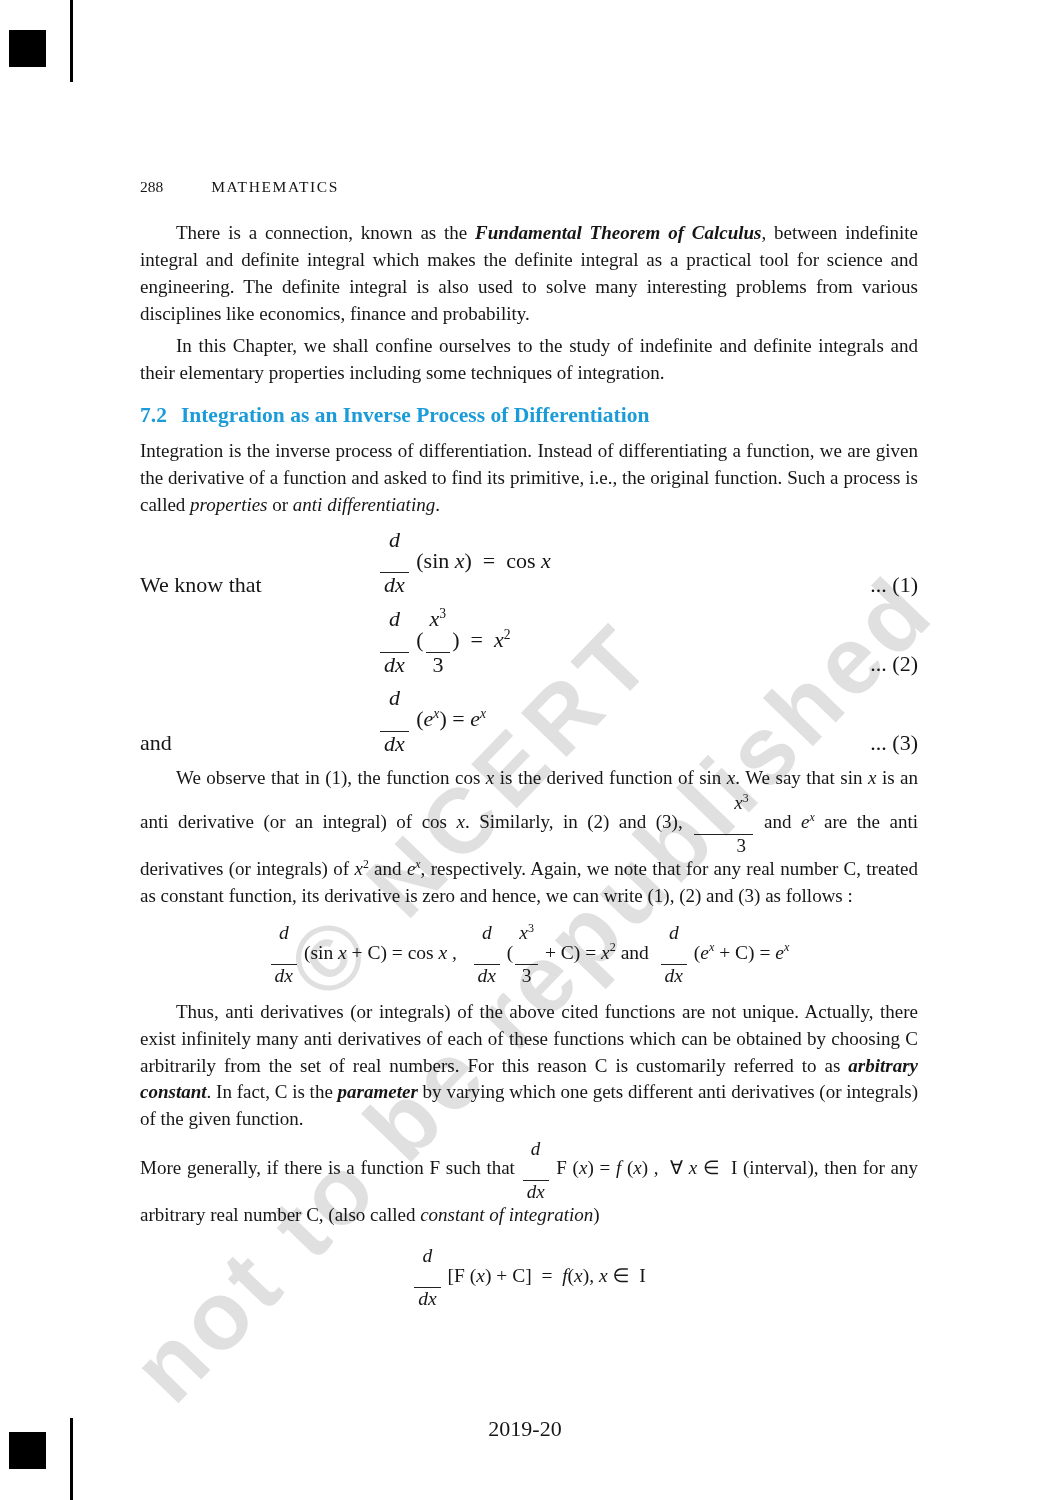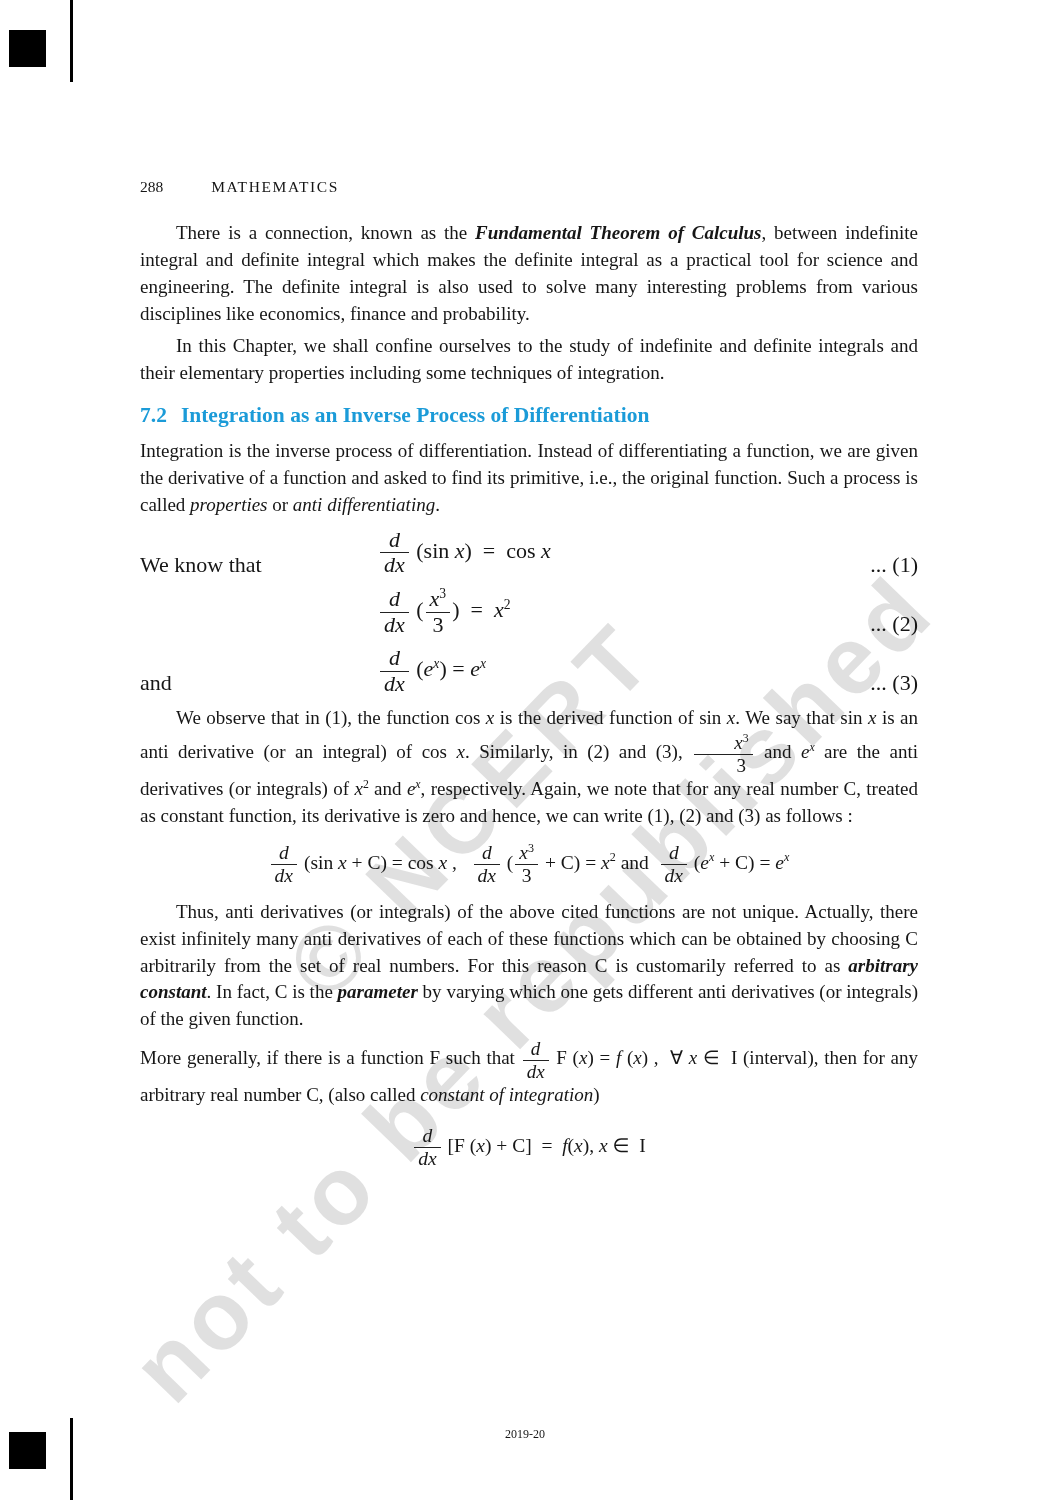--- a/index.html
+++ b/index.html
@@ -55,30 +55,30 @@
   .eqrow { display:flex; align-items:flex-end; margin:9px 0; font-size:22px; }
   .eqlabel { flex:0 0 238px; }
   .eqmath { flex:1 1 auto; text-align:left; }
   .eqnum { flex:0 0 auto; margin-left:auto; }
 
   .eqcenter { text-align:center; font-size:19.5px; margin:12px 0; }
   .eqcenter.final { margin-top:16px; }
 
   .frac { display:inline-block; vertical-align:middle; text-align:center; line-height:1.12; margin:0 2px; }
   .frac .fnum, .frac .fden { display:block; padding:0 4px; }
-  .frac .fden { border-top:1.6px solid #222; }
+  .frac .fden { border-top:1.6px solid #222;margin-top:20px; }
 
   sup { font-size:0.62em; line-height:0; }
   .i { font-style:italic; }
   .b { font-weight:bold;font-style:italic; }
 
   .footer {
     position:absolute; z-index:1;
     left:0; bottom:58px; width:100%;
-    text-align:center; font-size:12px;
+    text-align:center; font-size:22px;
   }
 </style>
 </head>
 <body>
 
 <div class="page">
 
   <div class="crop-sq top"></div>
   <div class="crop-line top"></div>
   <div class="crop-sq bottom"></div>

